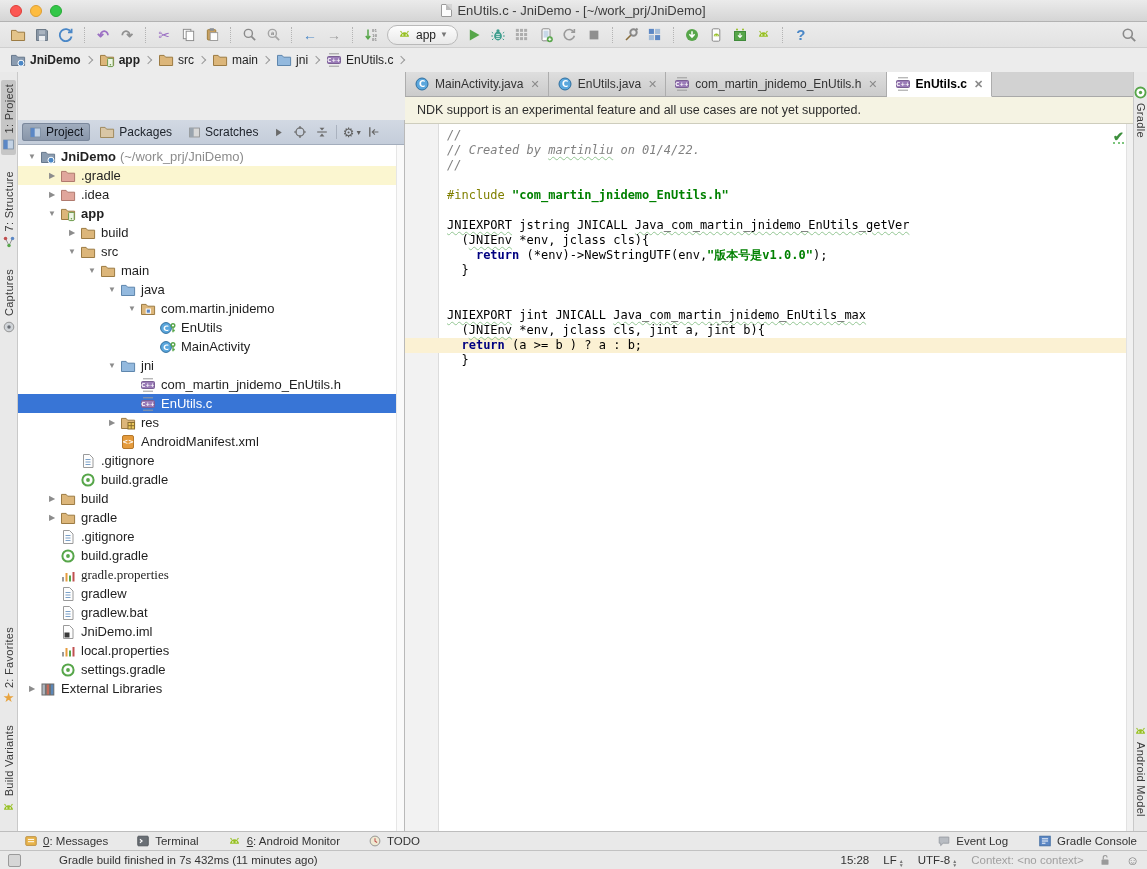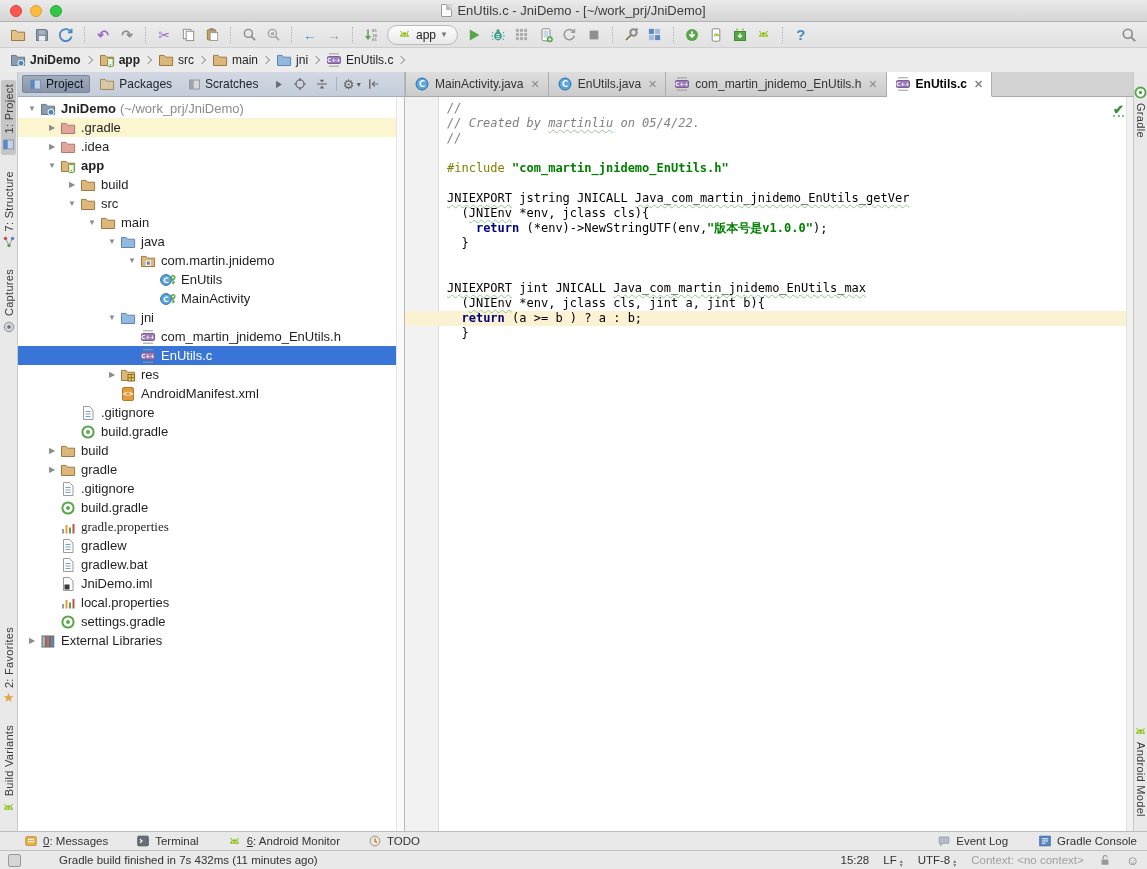--- a/index.html
+++ b/index.html
@@ -41,21 +41,21 @@
   
   .stripe-l { width:18px; flex:0 0 18px; background:#e9e9e9; border-right:1px solid #c9c9c9; display:flex; flex-direction:column; align-items:center; padding:2px 0 6px; }
   .stripe-r { width:14px; flex:0 0 14px; background:#e9e9e9; border-left:1px solid #c9c9c9; display:flex; flex-direction:column; align-items:center; padding:3px 0 4px; }
   .vtab { display:flex; flex-direction:column; align-items:center; gap:3px; margin:6px 0; padding:4px 1px; border-radius:2px; }
   .vtab.sel { background:#c6c6c6; }
   .vtext-up { writing-mode:vertical-lr; transform:rotate(180deg); font-size:11px; color:#3a3a3a; letter-spacing:.3px; }
   .vtext-dn { writing-mode:vertical-rl; font-size:11px; color:#3a3a3a; letter-spacing:.3px; }
   .stripe-sp { flex:1; }
 
   
-  .ppanel { width:387px; flex:0 0 387px; background:#fff; border-right:1px solid #b9b9b9; display:flex; flex-direction:column; min-height:0; }
+  .ppanel { width:387px; flex:0 0 387px; background:#fff; border-right:1px solid #b9b9b9; display:flex; flex-direction:column; min-height:0;margin-top:48px; }
   .phead { height:25px; flex:0 0 25px; background:linear-gradient(#d2d9e3,#c4cdda); border-bottom:1px solid #a3adbc; display:flex; align-items:center; padding:0 4px; }
   .ptab { display:flex; align-items:center; gap:4px; padding:2px 7px; font-size:12px; color:#20252d; border-radius:3px; margin-right:2px; }
   .ptab.sel { background:linear-gradient(#a2aebf,#8794a8); box-shadow:inset 0 0 0 1px #7b889c; color:#10141c; }
   .ph-ic { width:22px; height:20px; display:flex; align-items:center; justify-content:center; }
   .ph-sep { width:5px; height:14px; border-left:1px solid #aab2bf; margin-left:3px; }
   .ptree { flex:1; position:relative; overflow:hidden; background:#fff; padding-top:2px; }
   .ptree .track { position:absolute; right:0; top:0; bottom:0; width:8px; background:#fafafa; border-left:1px solid #e6e6e6; }
   .trow { height:19px; display:flex; align-items:center; white-space:nowrap; font-size:13px; color:#1f1f1f; }
   .trow .arrow { width:16px; text-align:center; font-size:8px; color:#8c8c8c; flex:0 0 16px; }
   .trow .ticon { width:16px; height:16px; flex:0 0 16px; margin-right:5px; }
@@ -726,25 +726,28 @@
         <span class="etab act">
           <span><svg width="16" height="16" viewBox="0 0 16 16">
               <path d="M3 1.8 h10 M3 14.2 h10" stroke="#9a9a9a"></path>
               <rect x="1.5" y="4.5" width="13" height="7" rx="1" fill="#9b7cb8" stroke="#7a5f94"></rect>
               <text x="8" y="9.9" font-size="5.5" fill="#fff" text-anchor="middle" font-weight="bold" font-family="DejaVu Sans">C++</text>
             </svg></span>
           <span>EnUtils.c</span>
           <span class="x">✕</span>
         </span>
       </div>
+    <div class="banner">
+        <span>NDK support is an experimental feature and all use cases are not yet supported.</span>
+      </div>
     <div class="edbody" id="edbody">
       <div class="gutter"></div>
       <div class="codewrap" id="codewrap">
           <div class="code-line"><span class="tok-c">//</span></div>
-          <div class="code-line"><span class="tok-c">// Created by </span><span class="tok-c sq">martinliu</span><span class="tok-c"> on 05/4/22.</span></div>
+          <div class="code-line"><span class="tok-c">// Created by </span><span class="tok-c sq">martinliu</span><span class="tok-c"> on 01/4/22.</span></div>
           <div class="code-line"><span class="tok-c">//</span></div>
           <div class="code-line"></div>
           <div class="code-line"><span class="tok-d">#include </span><span class="tok-s">"com_martin_jnidemo_EnUtils.h"</span></div>
           <div class="code-line"></div>
           <div class="code-line"><span class="tok-p sq">JNIEXPORT</span><span class="tok-p"> jstring JNICALL </span><span class="tok-p sq">Java_com_martin_jnidemo_EnUtils_getVer</span></div>
           <div class="code-line"><span class="tok-p">  (</span><span class="tok-p sq">JNIEnv</span><span class="tok-p"> *env, jclass cls){</span></div>
           <div class="code-line"><span class="tok-p">    </span><span class="tok-k">return</span><span class="tok-p"> (*env)-&gt;NewStringUTF(env,</span><span class="tok-s">"版本号是v1.0.0"</span><span class="tok-p">);</span></div>
           <div class="code-line"><span class="tok-p">  }</span></div>
           <div class="code-line"></div>
           <div class="code-line"></div>

